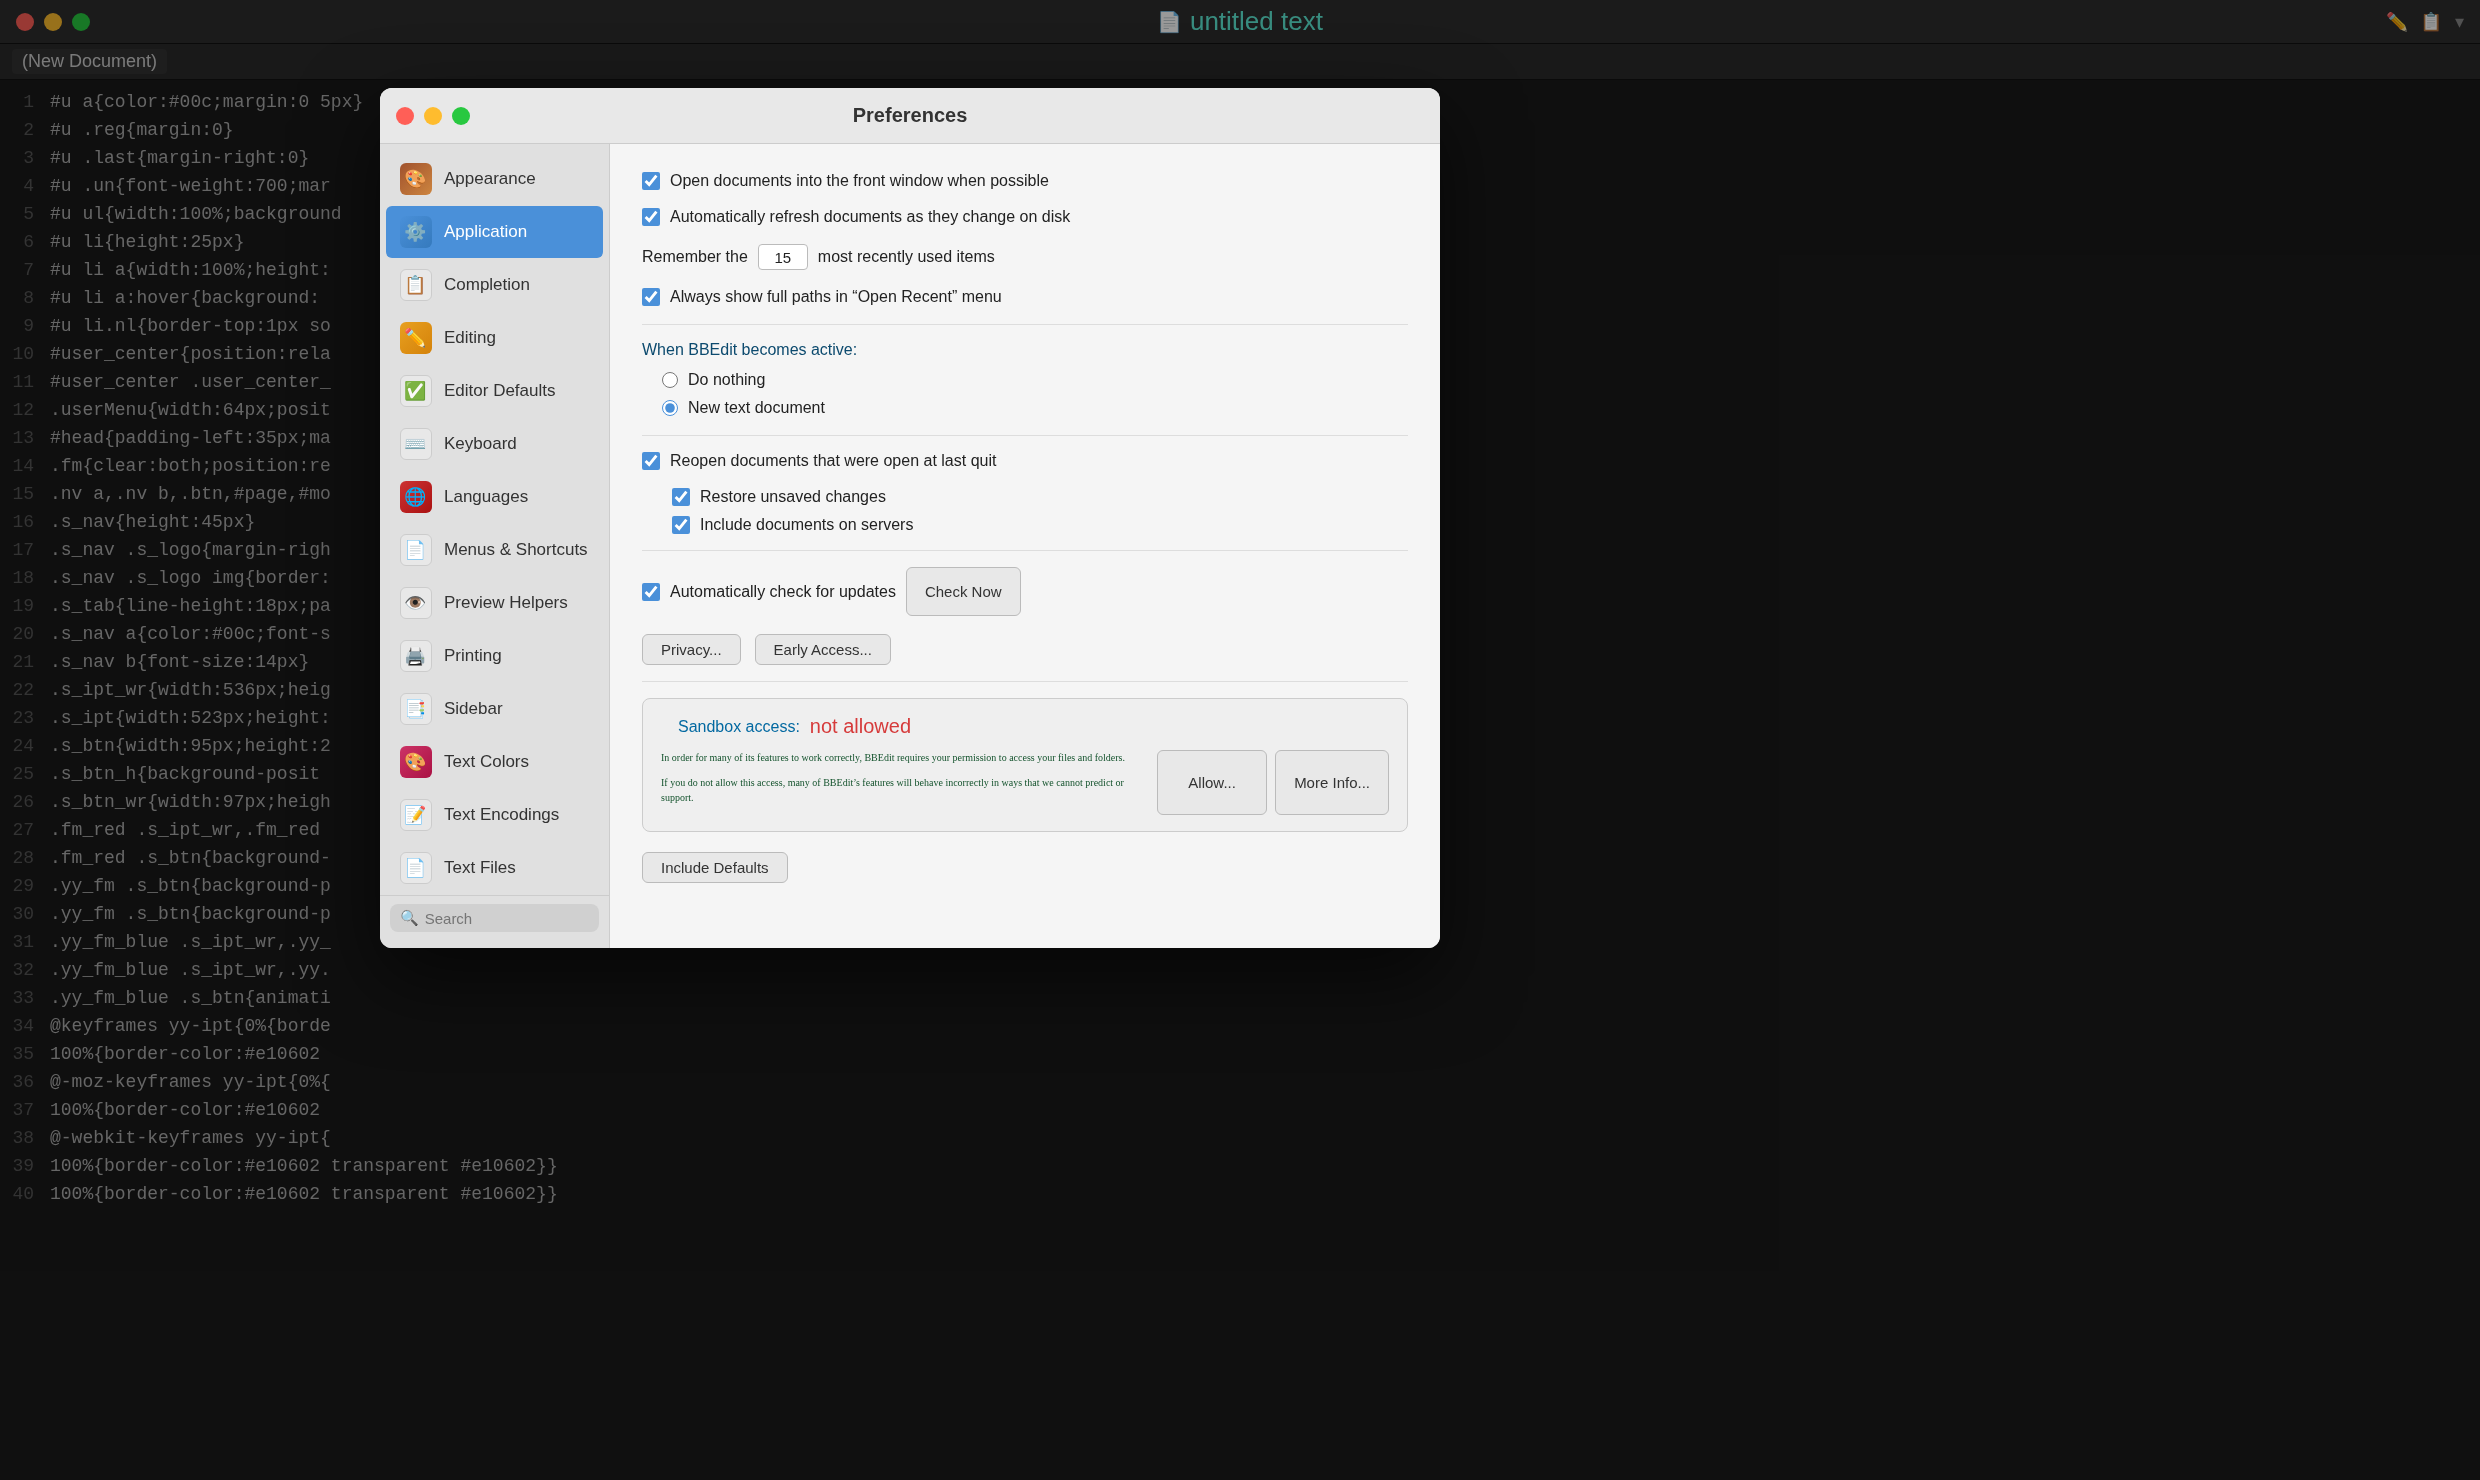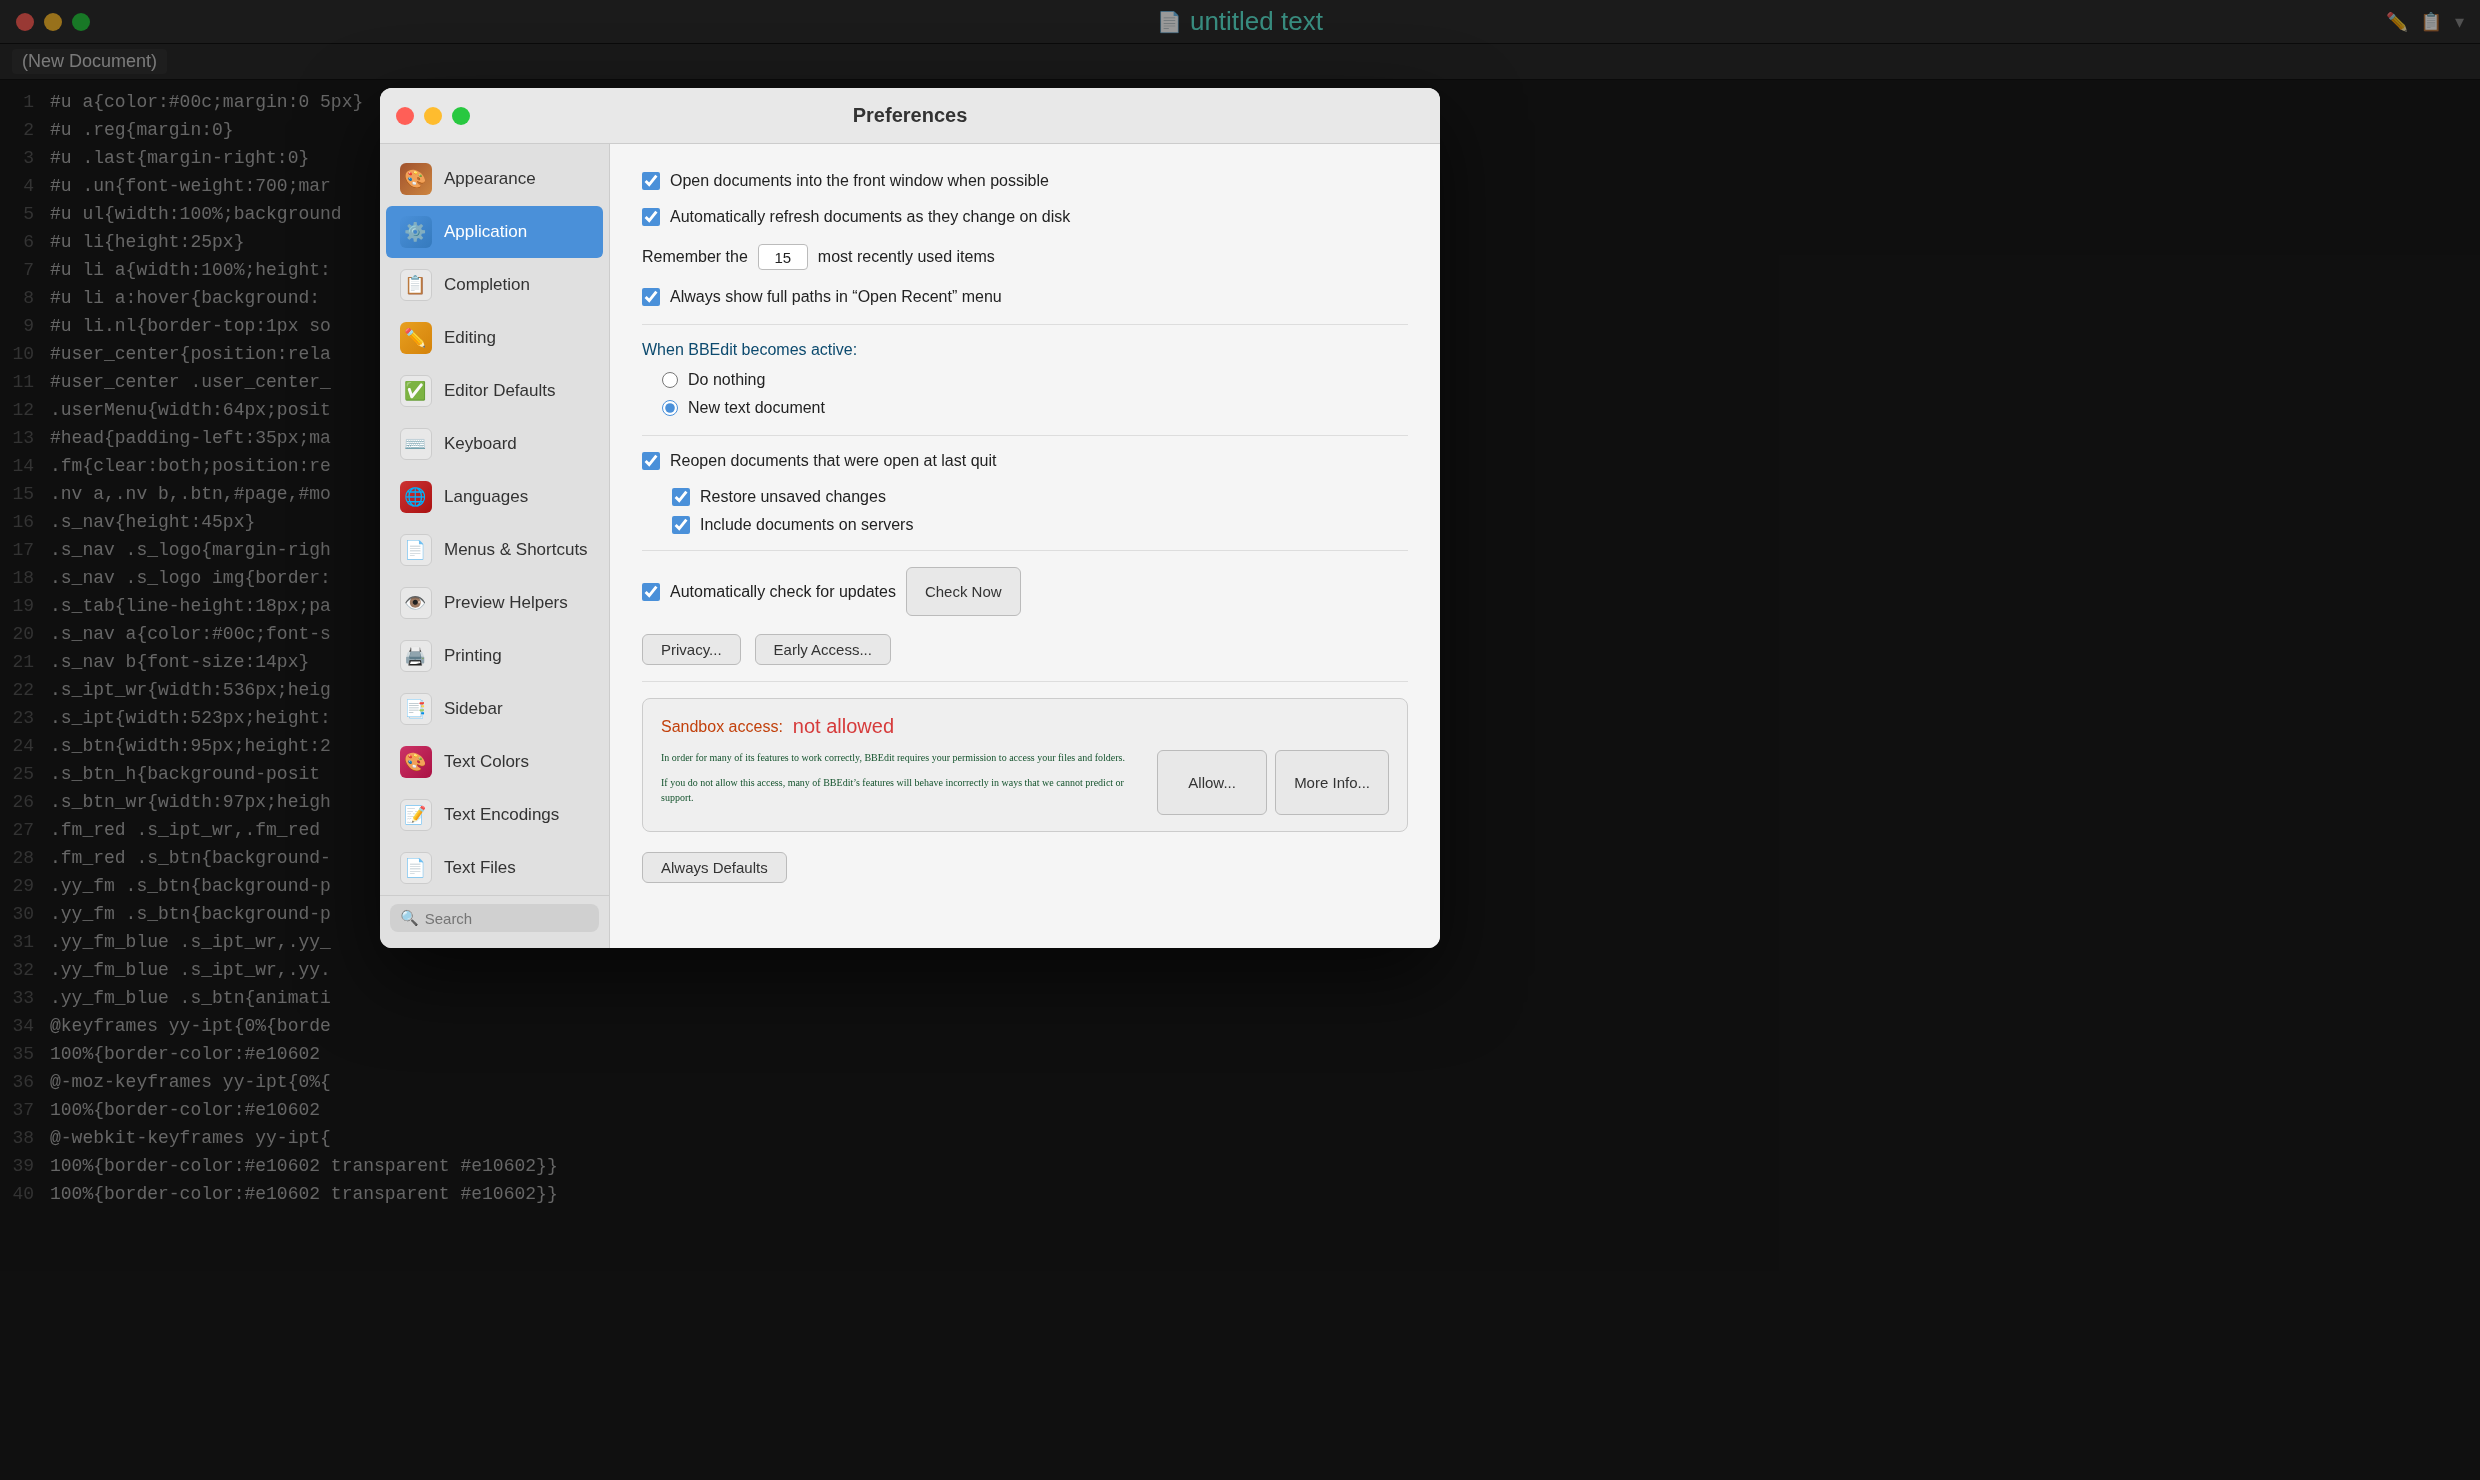--- a/index.html
+++ b/index.html
@@ -371,22 +371,23 @@
 
     .sandbox-header {
       display: flex;
       align-items: center;
       gap: 10px;
       margin-bottom: 12px;
     }
 
     .sandbox-label {
       font-size: 16px;
-      color: #c2410c;
+      color: #0369a1;
       font-weight: 500;
+      margin-left: 17px;
     }
 
     .sandbox-status {
       font-size: 20px;
       color: #d63b3b;
       font-weight: 500;
     }
 
     .sandbox-desc {
       font-size: 10px;
@@ -800,18 +801,18 @@
             <p class="sandbox-desc">If you do not allow this access, many of BBEdit’s features will behave incorrectly in ways that we cannot predict or support.</p>
           </div>
           <div class="sandbox-btns-col">
             <button class="allow-btn">Allow...</button>
             <button class="allow-btn">More Info...</button>
           </div>
         </div>
       </div>
 
       <div class="restore-defaults-row">
-        <button class="pref-btn">Always Defaults</button>
+        <button class="pref-btn">Include Defaults</button>
       </div>
 
     </div>
   </div>
 </div>
 
 </body></html>

